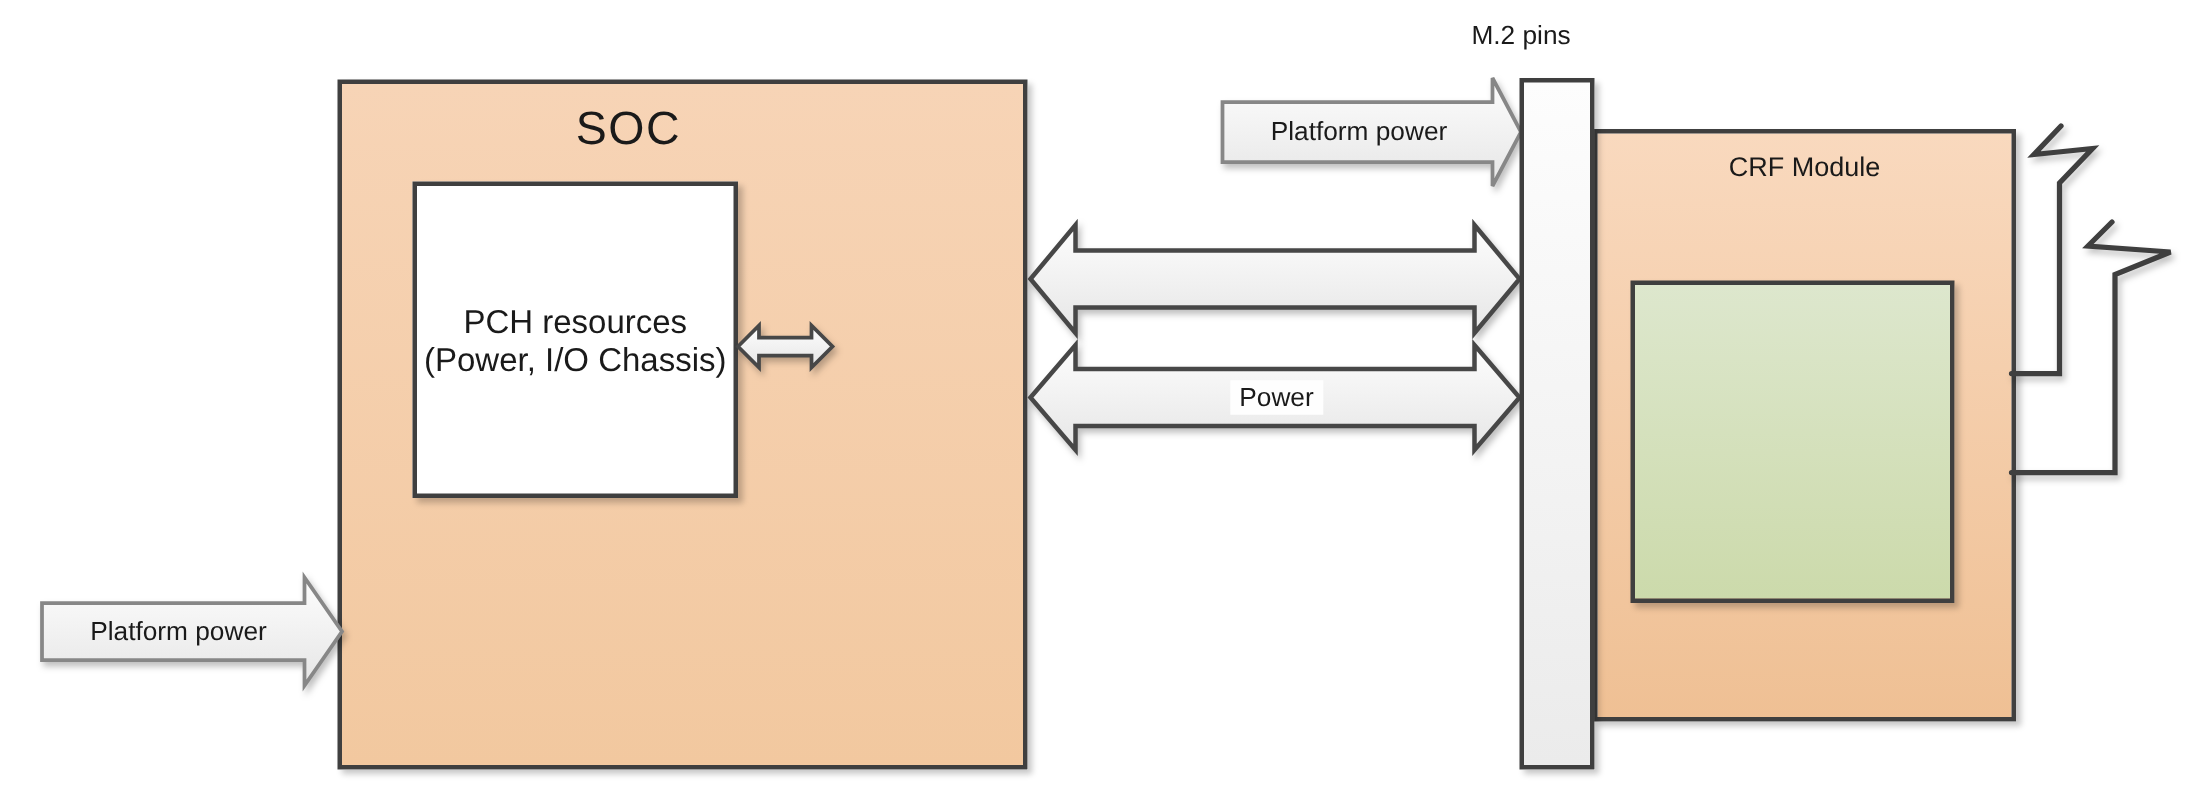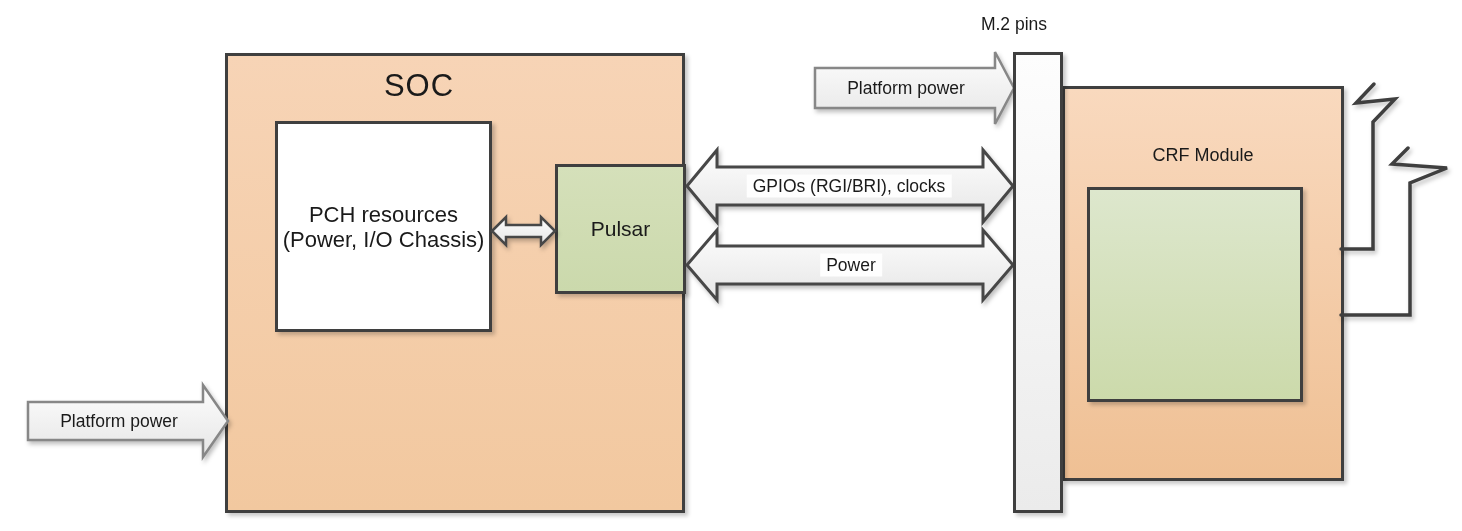--- a/index.html
+++ b/index.html
@@ -32,21 +32,21 @@
     background:linear-gradient(to bottom,#d5e0ba,#cbd9ac);
     display:flex;align-items:center;justify-content:center;
     font-size:21px;
   }
   .crf{
     left:1062px;top:86px;width:282px;height:395px;
     background:linear-gradient(to bottom,#f9d9be,#efc094);
   }
   .crf-title{
     position:absolute;left:0;top:12px;width:100%;
-    text-align:center;font-size:18px;margin-top:44px;
+    text-align:center;font-size:18px;
   }
   .wifi{
     left:1087px;top:187px;width:216px;height:215px;
     background:linear-gradient(to bottom,#dde7cd,#ccdaab);
     display:flex;flex-direction:column;align-items:flex-start;
     font-size:18.5px;
   }
   .wifi .ln{position:absolute;left:0;width:100%;text-align:center;}
   .wifi .ln1{top:202px;}
   .wifi .ln2{top:268px;}
@@ -77,23 +77,20 @@
 <div id="canvas">
 
   <div class="box soc"></div>
   <div class="soc-title">SOC</div>
 
   <div class="box pch">
     <div>PCH resources</div>
     <div>(Power, I/O Chassis)</div>
   </div>
 
-  <div class="box pulsar">
-    <span>Pulsar</span>
-  </div>
 
   <div class="box crf">
     <div class="crf-title">CRF Module</div>
   </div>
   <div class="box wifi">
   </div>
 
   <svg class="overlay" viewBox="0 0 1462 531">
     <defs>
       <linearGradient id="arrowGrad" x1="0" y1="0" x2="0" y2="1">
@@ -112,18 +109,17 @@
 
     <polygon class="shadowed" points="28,402 203,402 203,385 228,421 203,457 203,440 28,440" fill="url(#arrowGrad)" stroke="#878787" stroke-width="2.5"></polygon>
 
     <polyline class="shadowed" points="1374,84 1356,103 1395,99 1373,122 1373,249 1341,249" fill="none" stroke="#3f3f3f" stroke-width="3.5" stroke-linecap="round" stroke-linejoin="miter"></polyline>
     <polyline class="shadowed" points="1408,148 1392,164 1447,168 1410,183 1410,315 1341,315" fill="none" stroke="#3f3f3f" stroke-width="3.5" stroke-linecap="round" stroke-linejoin="miter"></polyline>
   </svg>
 
   <div class="box m2bar"></div>
   <div class="lbl m2-label">M.2 pins</div>
 
-  <div class="lbl on-arrow gpio-label">GPIOs (RGI/BRI), clocks</div>
   <div class="lbl on-arrow cnvio-label">Power</div>
   <div class="lbl pp-top-label">Platform power</div>
   <div class="lbl pp-left-label">Platform power</div>
 
 </div>
 
 </body></html>

